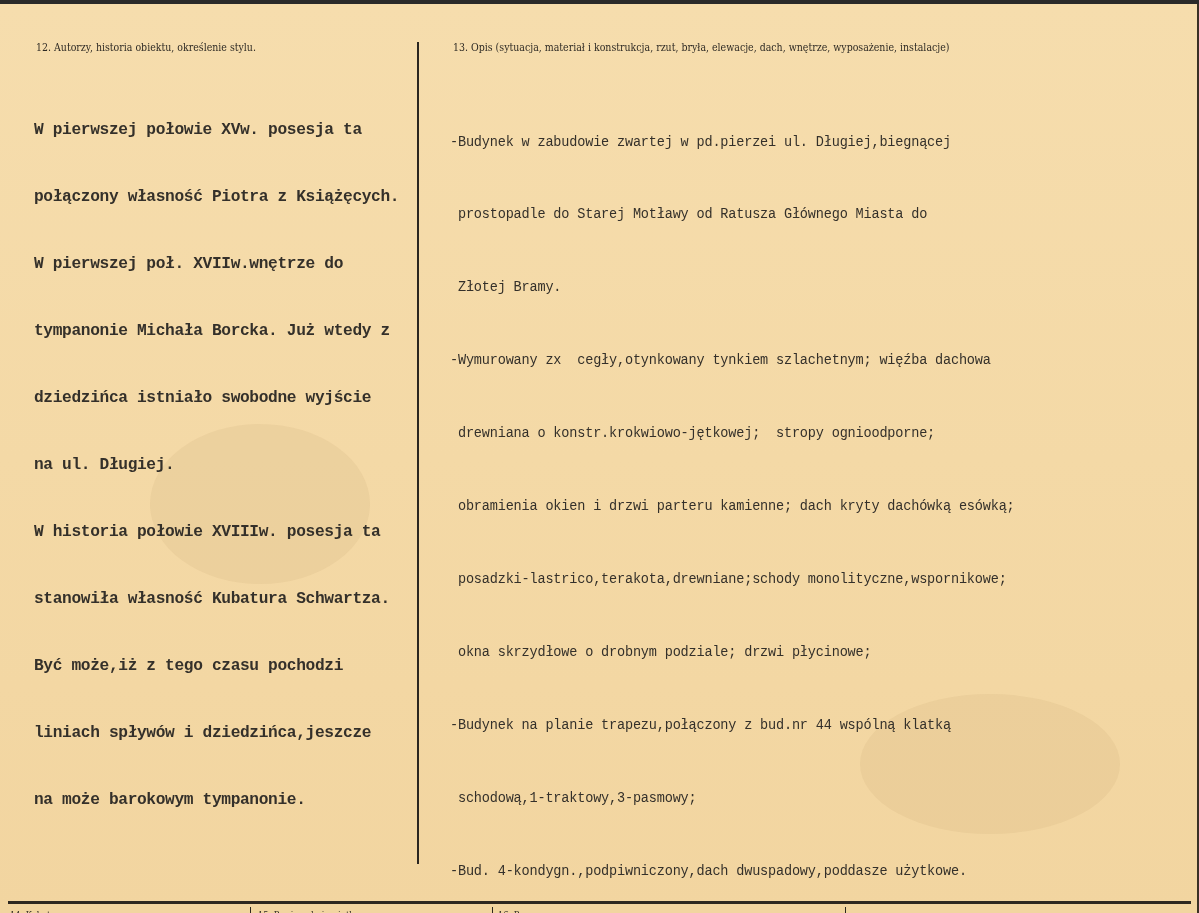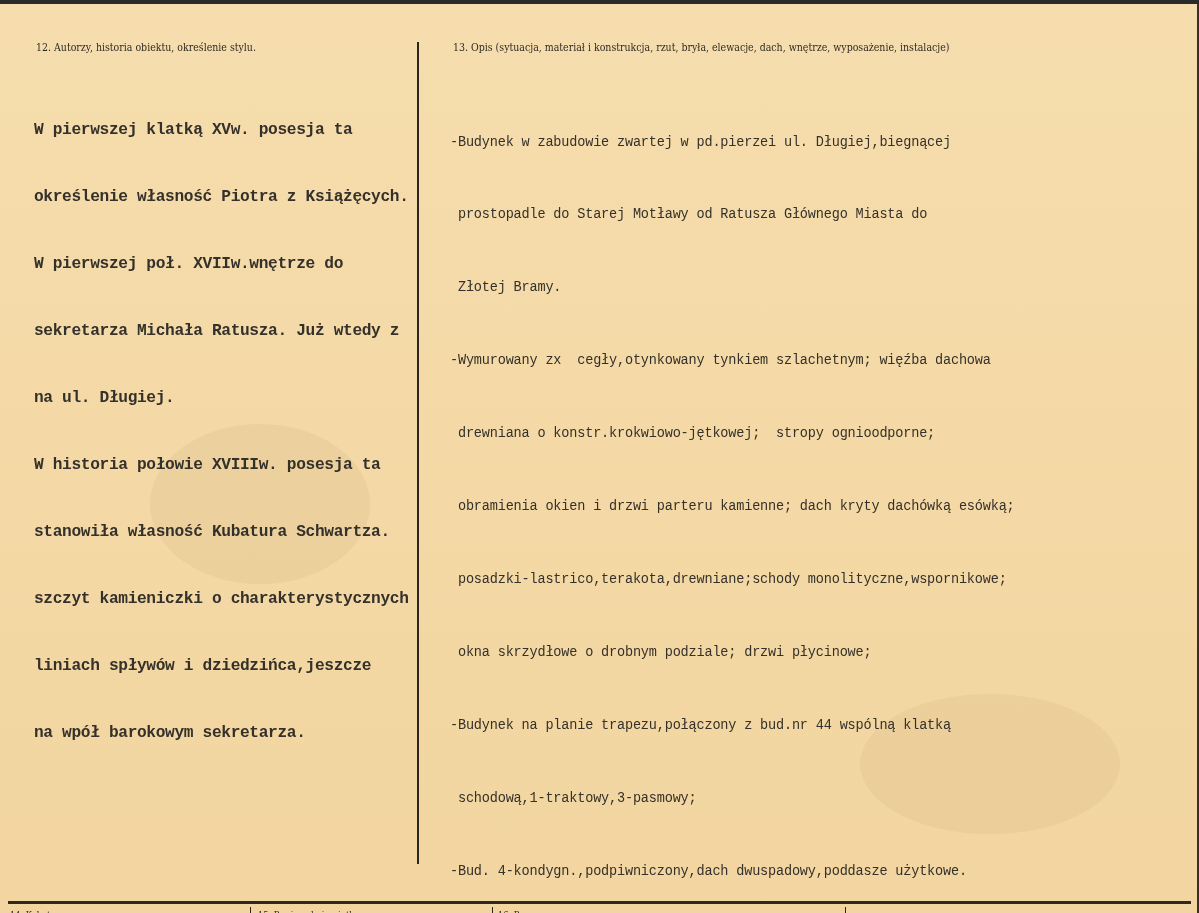--- a/index.html
+++ b/index.html
@@ -68,30 +68,31 @@
 
   <div class="stain" style="left:150px;top:420px;width:220px;height:160px;"></div>
   <div class="stain" style="left:860px;top:690px;width:260px;height:140px;"></div>
 
   <div class="header-label" style="left:36px;">12. Autorzy, historia obiektu, określenie stylu.</div>
   <div class="header-label" style="left:453px;">13. Opis (sytuacja, materiał i konstrukcja, rzut, bryła, elewacje, dach, wnętrze, wyposażenie, instalacje)</div>
 
   <div class="col-divider"></div>
 
   <div class="typed left-text">
-    <span class="line">W pierwszej klatką XVw. posesja ta</span>
-    <span class="line">określenie własność Piotra z Książęcych.</span>
+    <span class="line">W pierwszej połowie XVw. posesja ta</span>
+    <span class="line">połączony własność Piotra z Książęcych.</span>
     <span class="line">W pierwszej poł. XVIIw.wnętrze do</span>
-    <span class="line">sekretarza Michała Ratusza. Już wtedy z</span>
+    <span class="line">tympanonie Michała Borcka. Już wtedy z</span>
+    <span class="line">dziedzińca istniało swobodne wyjście</span>
     <span class="line">na ul. Długiej.</span>
     <span class="line">W historia połowie XVIIIw. posesja ta</span>
     <span class="line">stanowiła własność Kubatura Schwartza.</span>
-    <span class="line">szczyt kamieniczki o charakterystycznych</span>
+    <span class="line">Być może,iż z tego czasu pochodzi</span>
     <span class="line">liniach spływów i dziedzińca,jeszcze</span>
-    <span class="line">na wpół barokowym sekretarza.</span>
+    <span class="line">na może barokowym tympanonie.</span>
     
     
     
     
     
     
     
     
     
     

